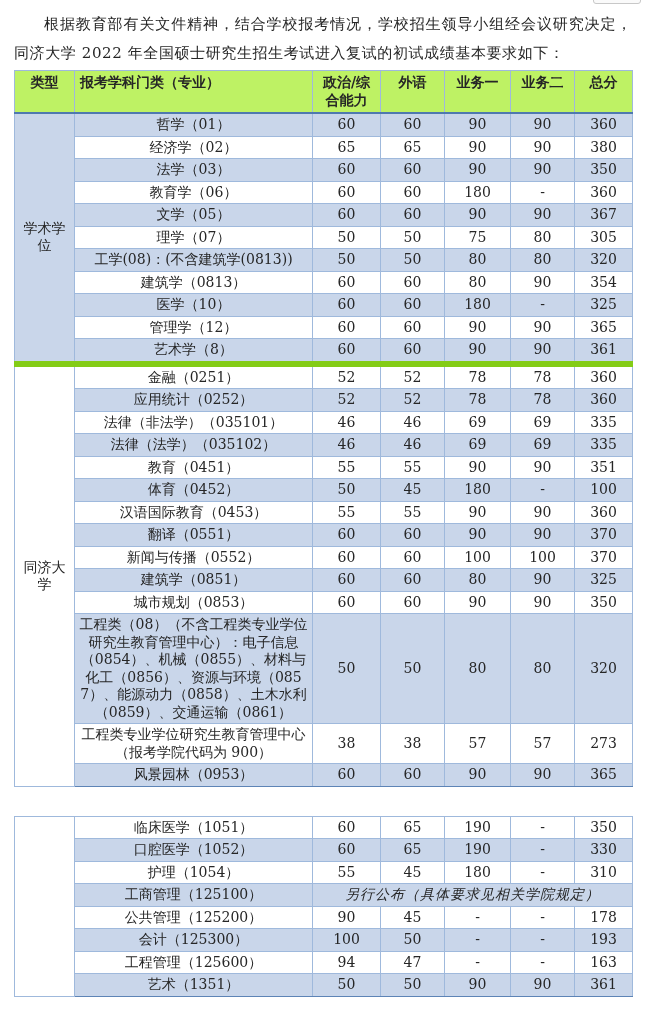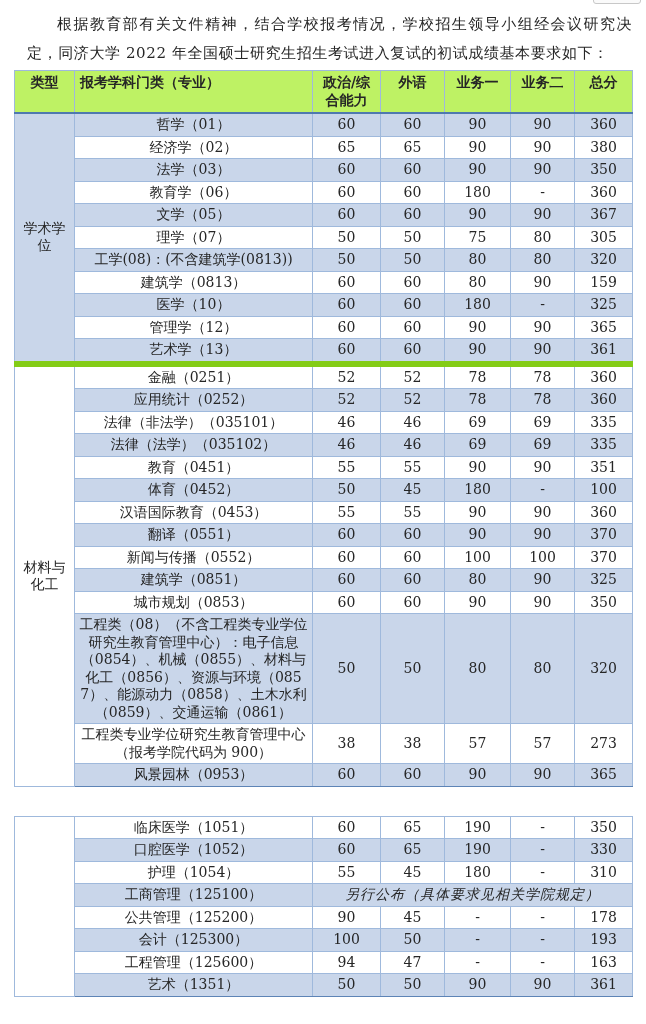--- a/index.html
+++ b/index.html
@@ -18,21 +18,21 @@
     width:48px; height:15px;
     background:#fafafa;
     border:1px solid #c8c8c8;
     border-radius:3px;
   }
 
   .intro {
     font-size:15px; line-height:29px;
     text-align:justify; text-indent:2em;
     letter-spacing:0.6px;
-    margin:4px 0 2px 13px;
+    margin:4px 0 2px 0;
   }
   .section-title {
     font-size:15px; font-weight:bold;
     margin:11px 0 10px 30px;
     letter-spacing:0.5px;
   }
 
   table.scores {
     border-collapse:collapse;
     width:618px;
@@ -156,48 +156,48 @@
           <td>80</td>
           <td>80</td>
           <td>320</td>
         </tr>
         <tr class="">
           <td class="major">建筑学（0813）</td>
           <td>60</td>
           <td>60</td>
           <td>80</td>
           <td>90</td>
-          <td>159</td>
+          <td>354</td>
         </tr>
         <tr class="band">
           <td class="major">医学（10）</td>
           <td>60</td>
           <td>60</td>
           <td>180</td>
           <td>-</td>
           <td>325</td>
         </tr>
         <tr class="">
           <td class="major">管理学（12）</td>
           <td>60</td>
           <td>60</td>
           <td>90</td>
           <td>90</td>
           <td>365</td>
         </tr>
         <tr class="band">
-          <td class="major">艺术学（13）</td>
+          <td class="major">艺术学（8）</td>
           <td>60</td>
           <td>60</td>
           <td>90</td>
           <td>90</td>
           <td>361</td>
         </tr>
         <tr class=" group-start">
-          <td class="type-cell cell-white" rowspan="14">材料与化工</td>
+          <td class="type-cell cell-white" rowspan="14">同济大学</td>
           <td class="major">金融（0251）</td>
           <td>52</td>
           <td>52</td>
           <td>78</td>
           <td>78</td>
           <td>360</td>
         </tr>
         <tr class="band">
           <td class="major">应用统计（0252）</td>
           <td>52</td>

